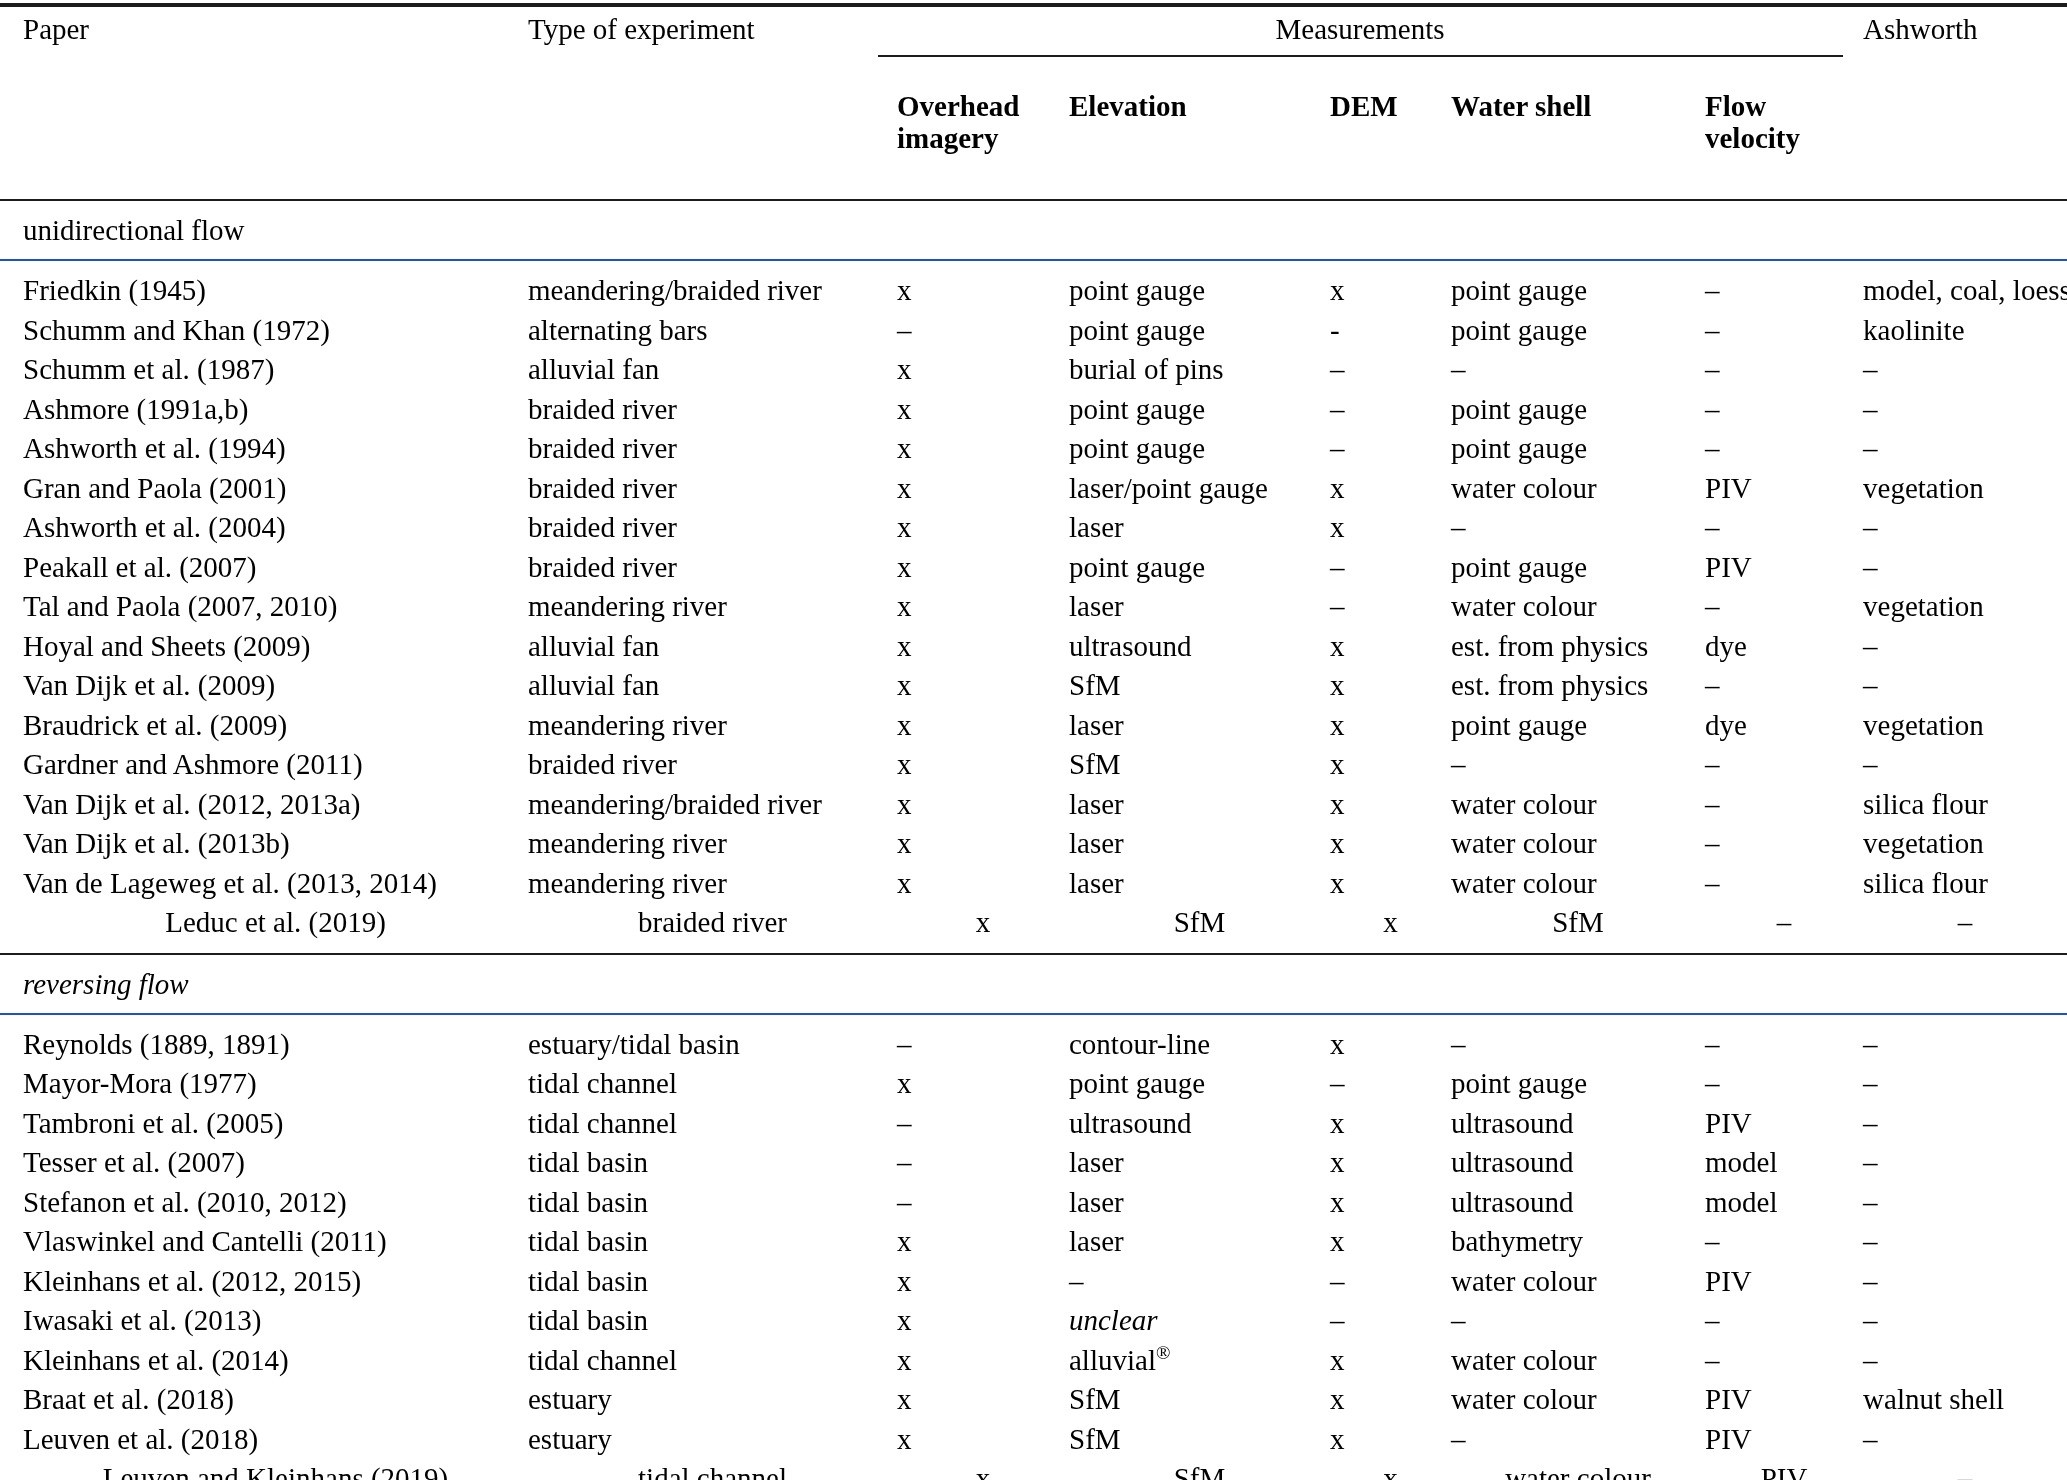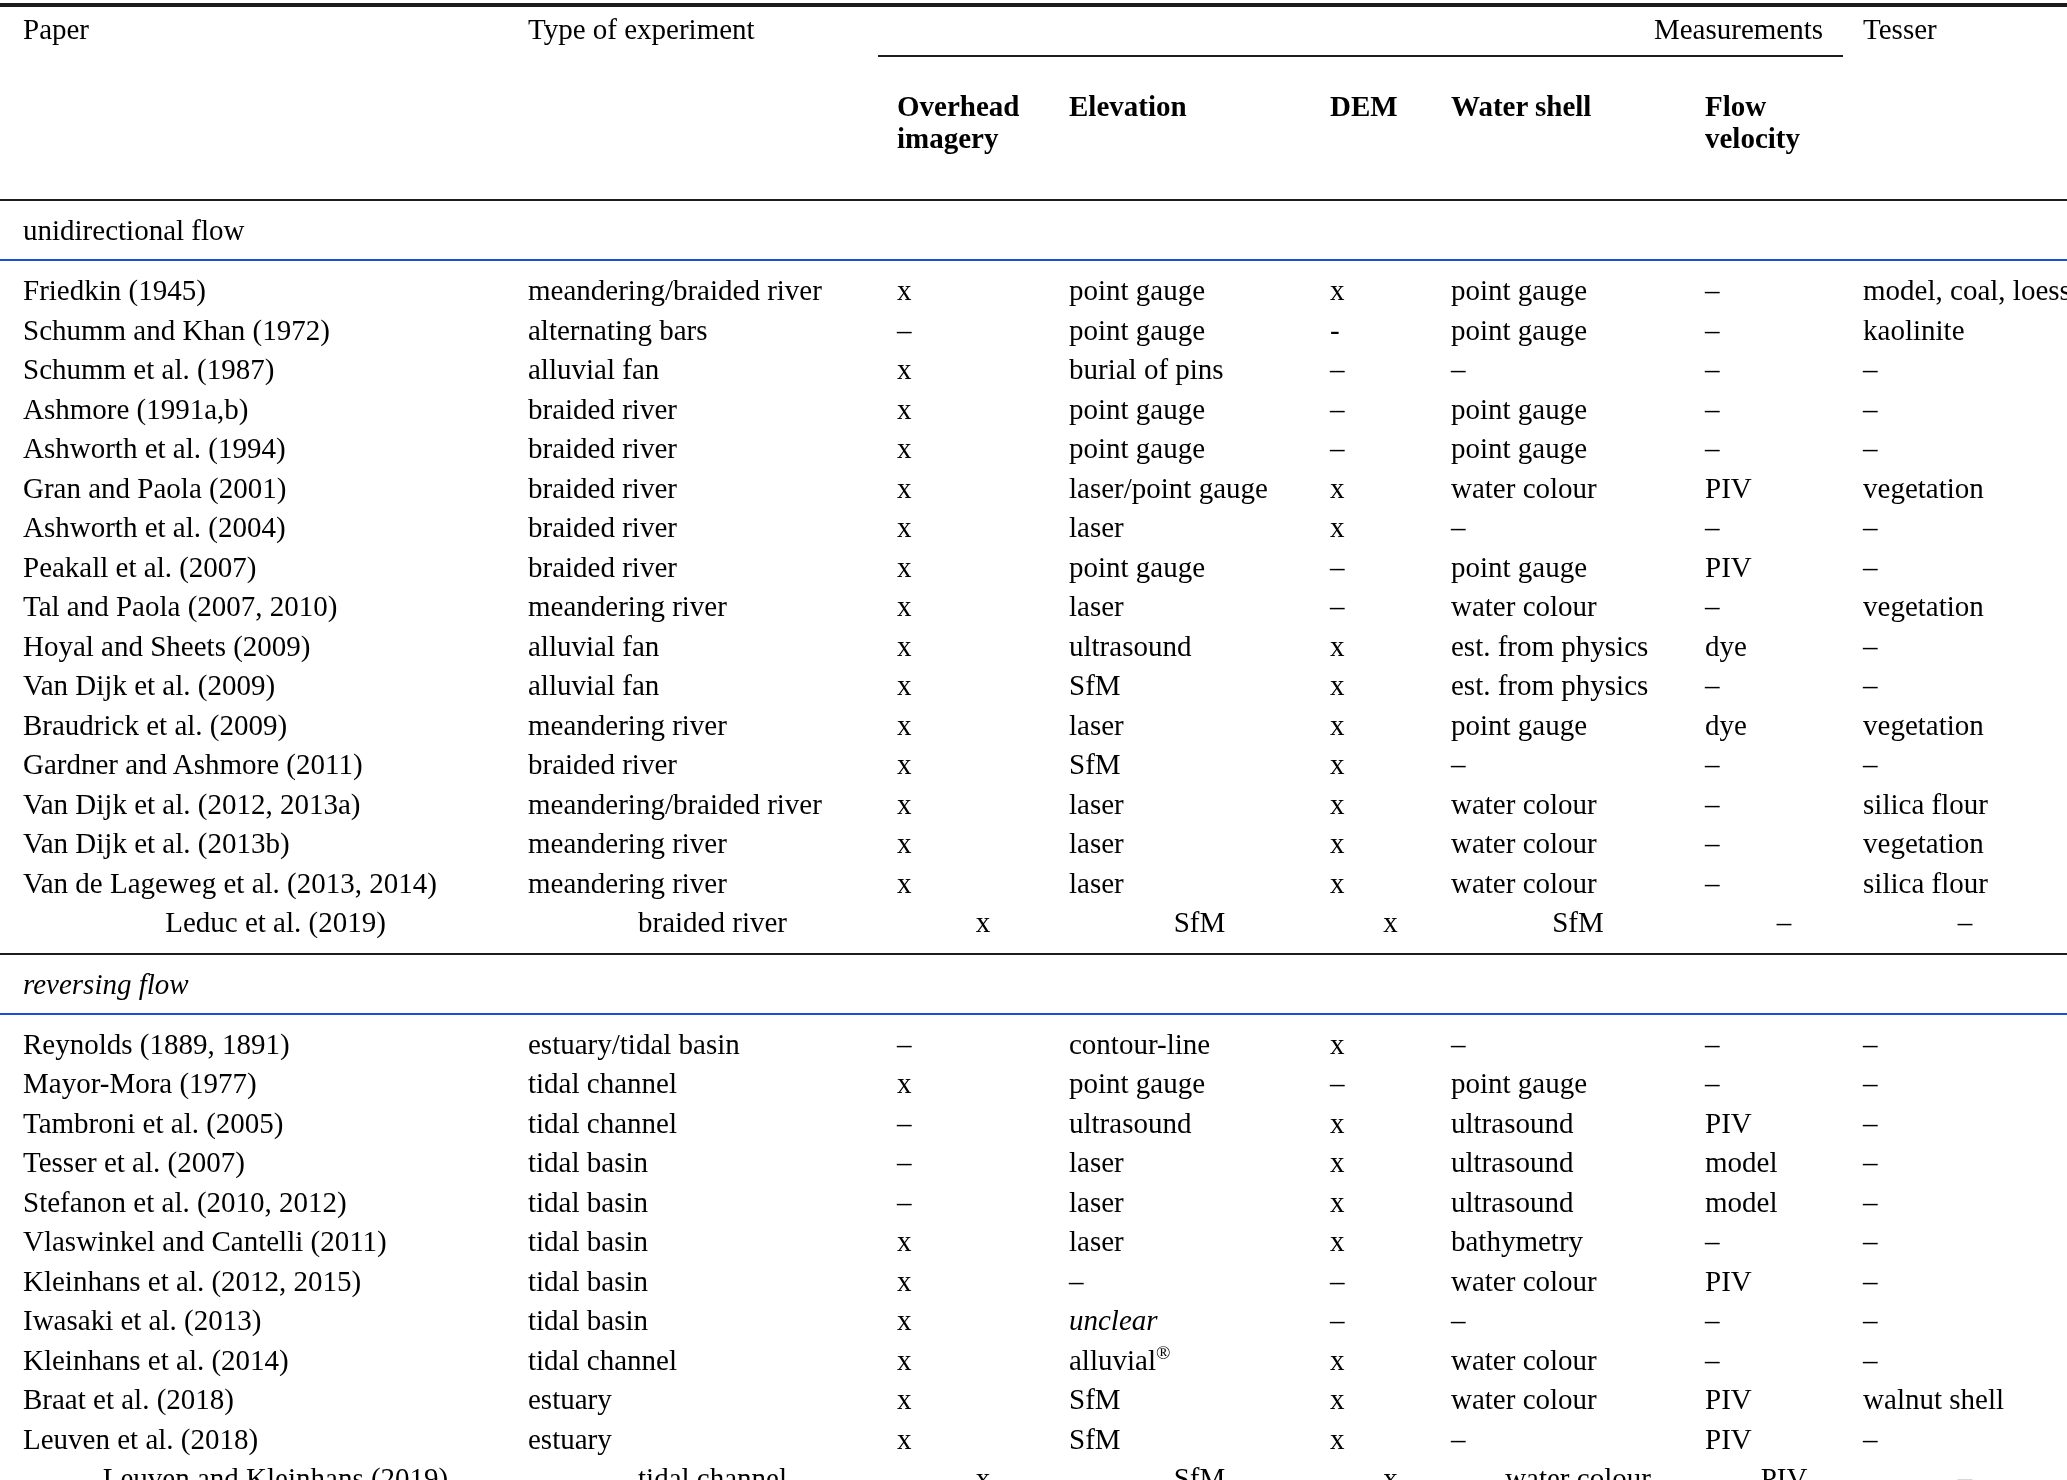--- a/index.html
+++ b/index.html
@@ -40,21 +40,21 @@
   thead tr.h2 th {
     height: 109px;
     padding-top: 33px;
     padding-right: 20px;
     line-height: 32px;
     white-space: normal;
     font-weight: bold;
   }
   th.rowspan2 { vertical-align: top; padding-top: 4px; line-height: 36px; }
   th.meas {
-    text-align: right;
+    text-align: center;
     position: relative;
     padding-right: 40px;
   }
   th.meas .meas-rule {
     position: absolute;
     bottom: 0;
     left: -19px;
     right: 20px;
     height: 2px;
     background: #1c1c1c;
@@ -96,21 +96,21 @@
     <col style="width:121px">
     <col style="width:254px">
     <col style="width:158px">
     <col style="width:204px">
   </colgroup>
   <thead>
     <tr class="h1">
       <th class="rowspan2 c-paper" rowspan="2">Paper</th>
       <th class="rowspan2" rowspan="2">Type of experiment</th>
       <th class="meas" colspan="5"><span>Measurements</span><span class="meas-rule"></span></th>
-      <th class="rowspan2" rowspan="2">Tesser</th>
+      <th class="rowspan2" rowspan="2">Ashworth</th>
     </tr>
     <tr class="h2">
       <th>Overhead imagery</th>
       <th>Elevation</th>
       <th>DEM</th>
       <th>Water shell</th>
       <th>Flow velocity</th>
     </tr>
   </thead>
 <tbody>

